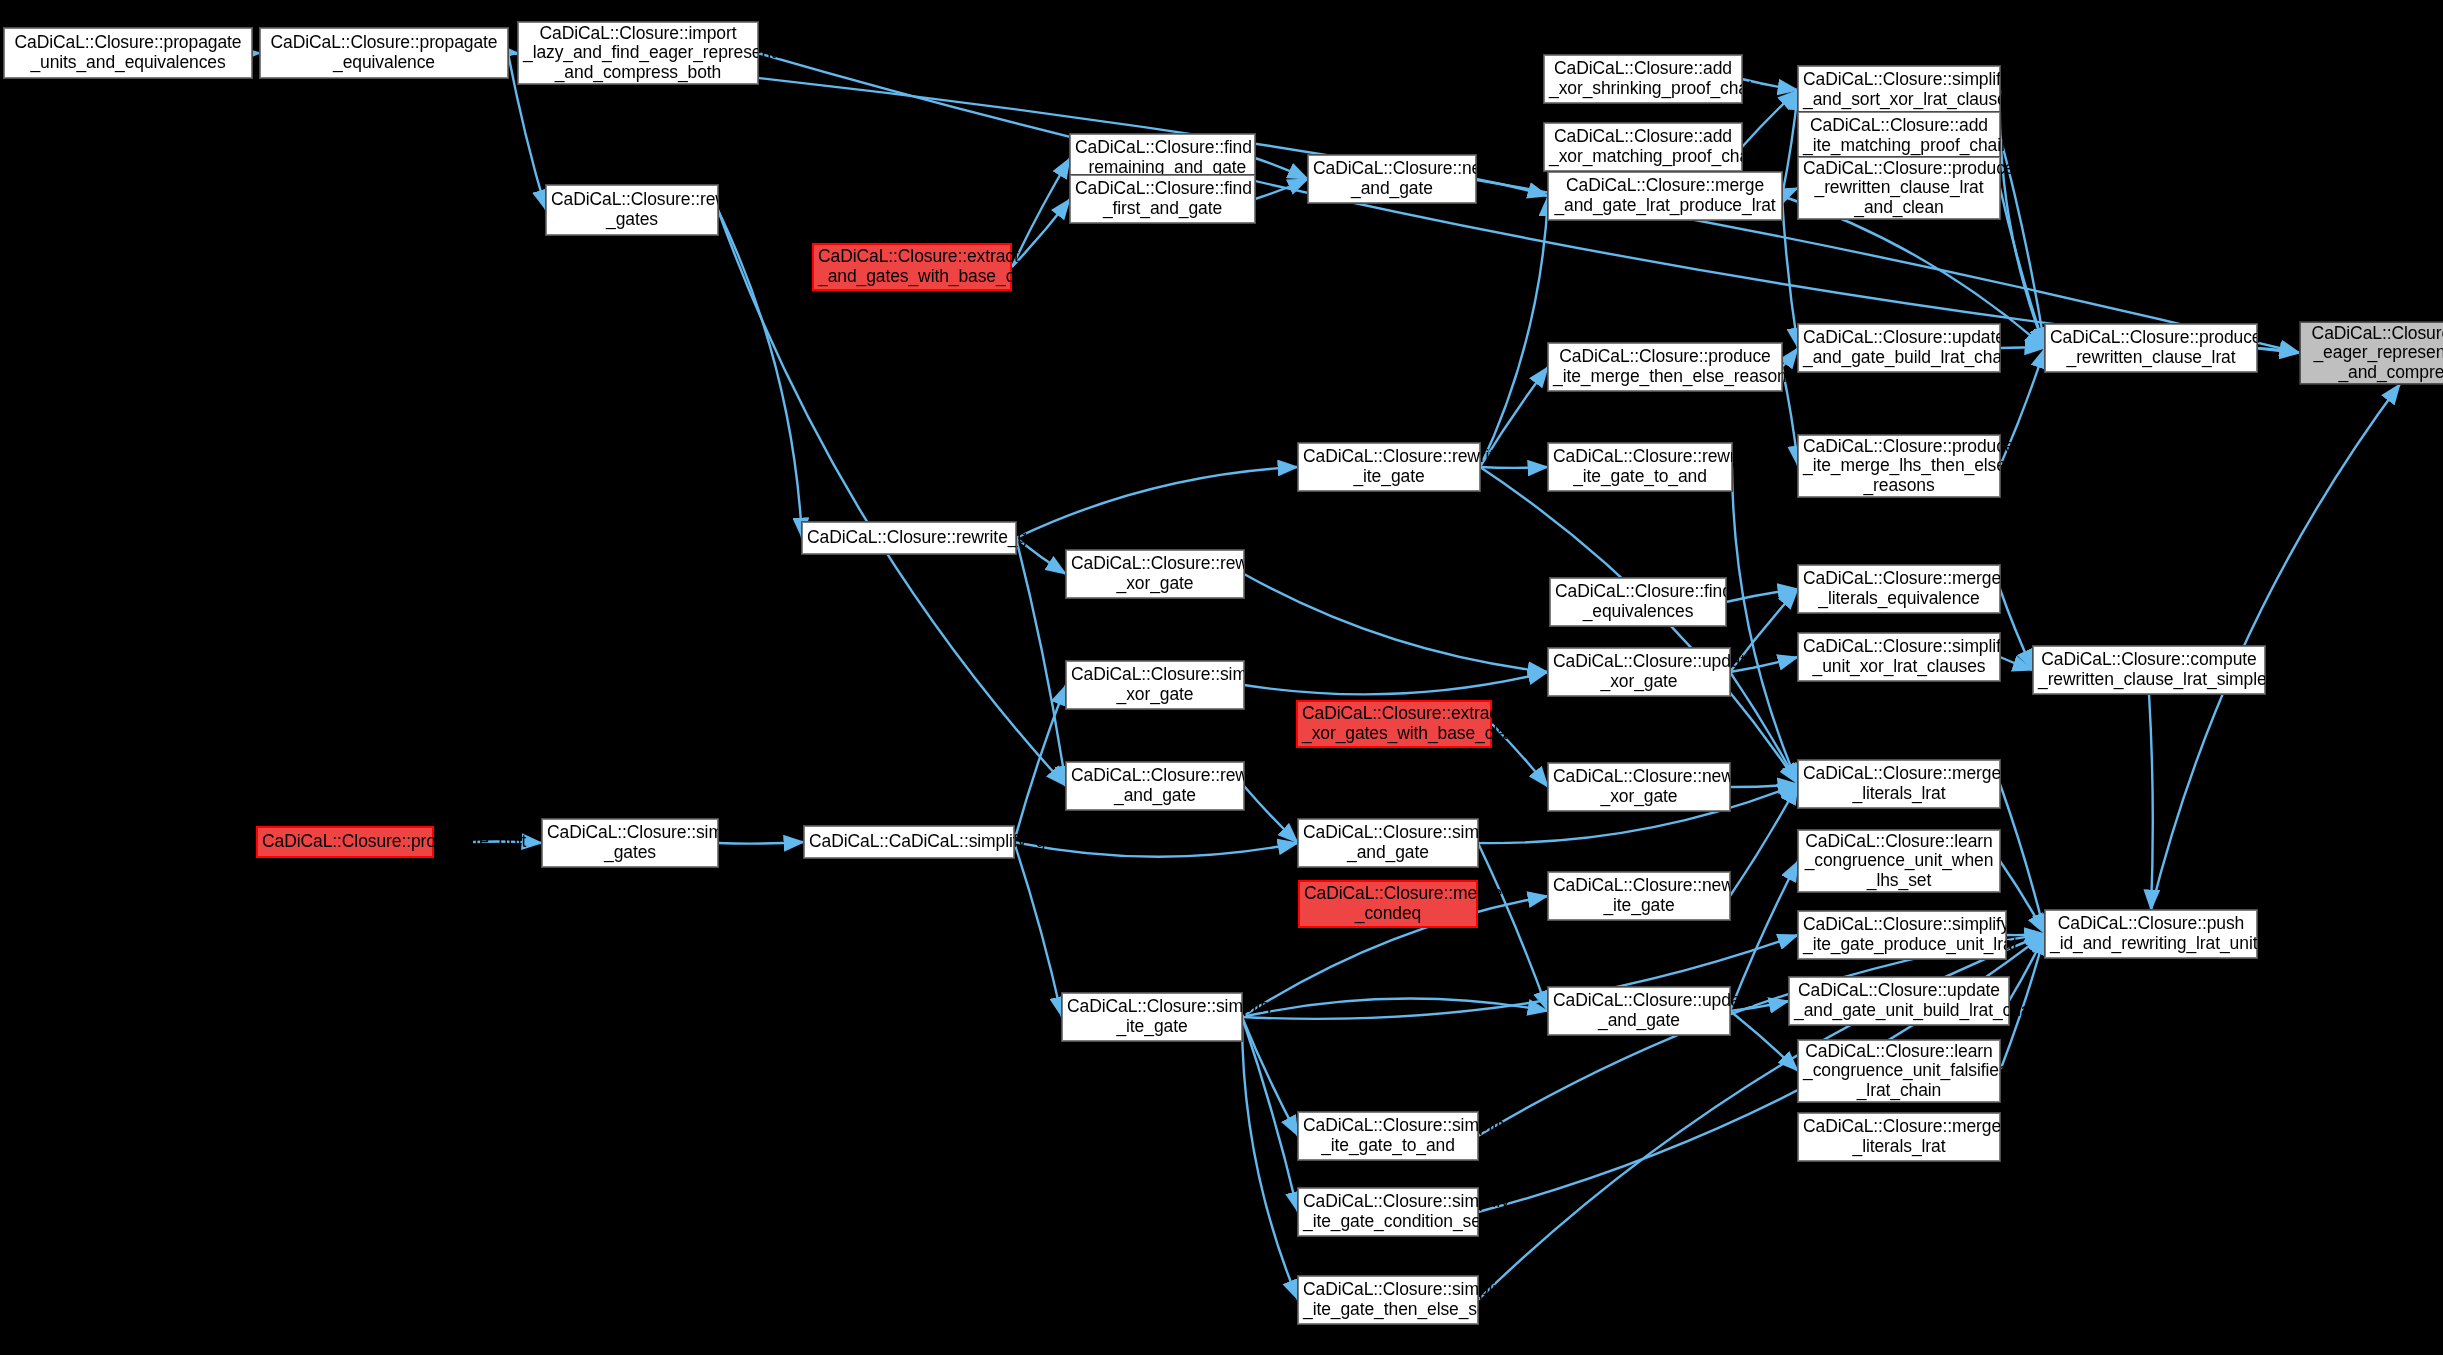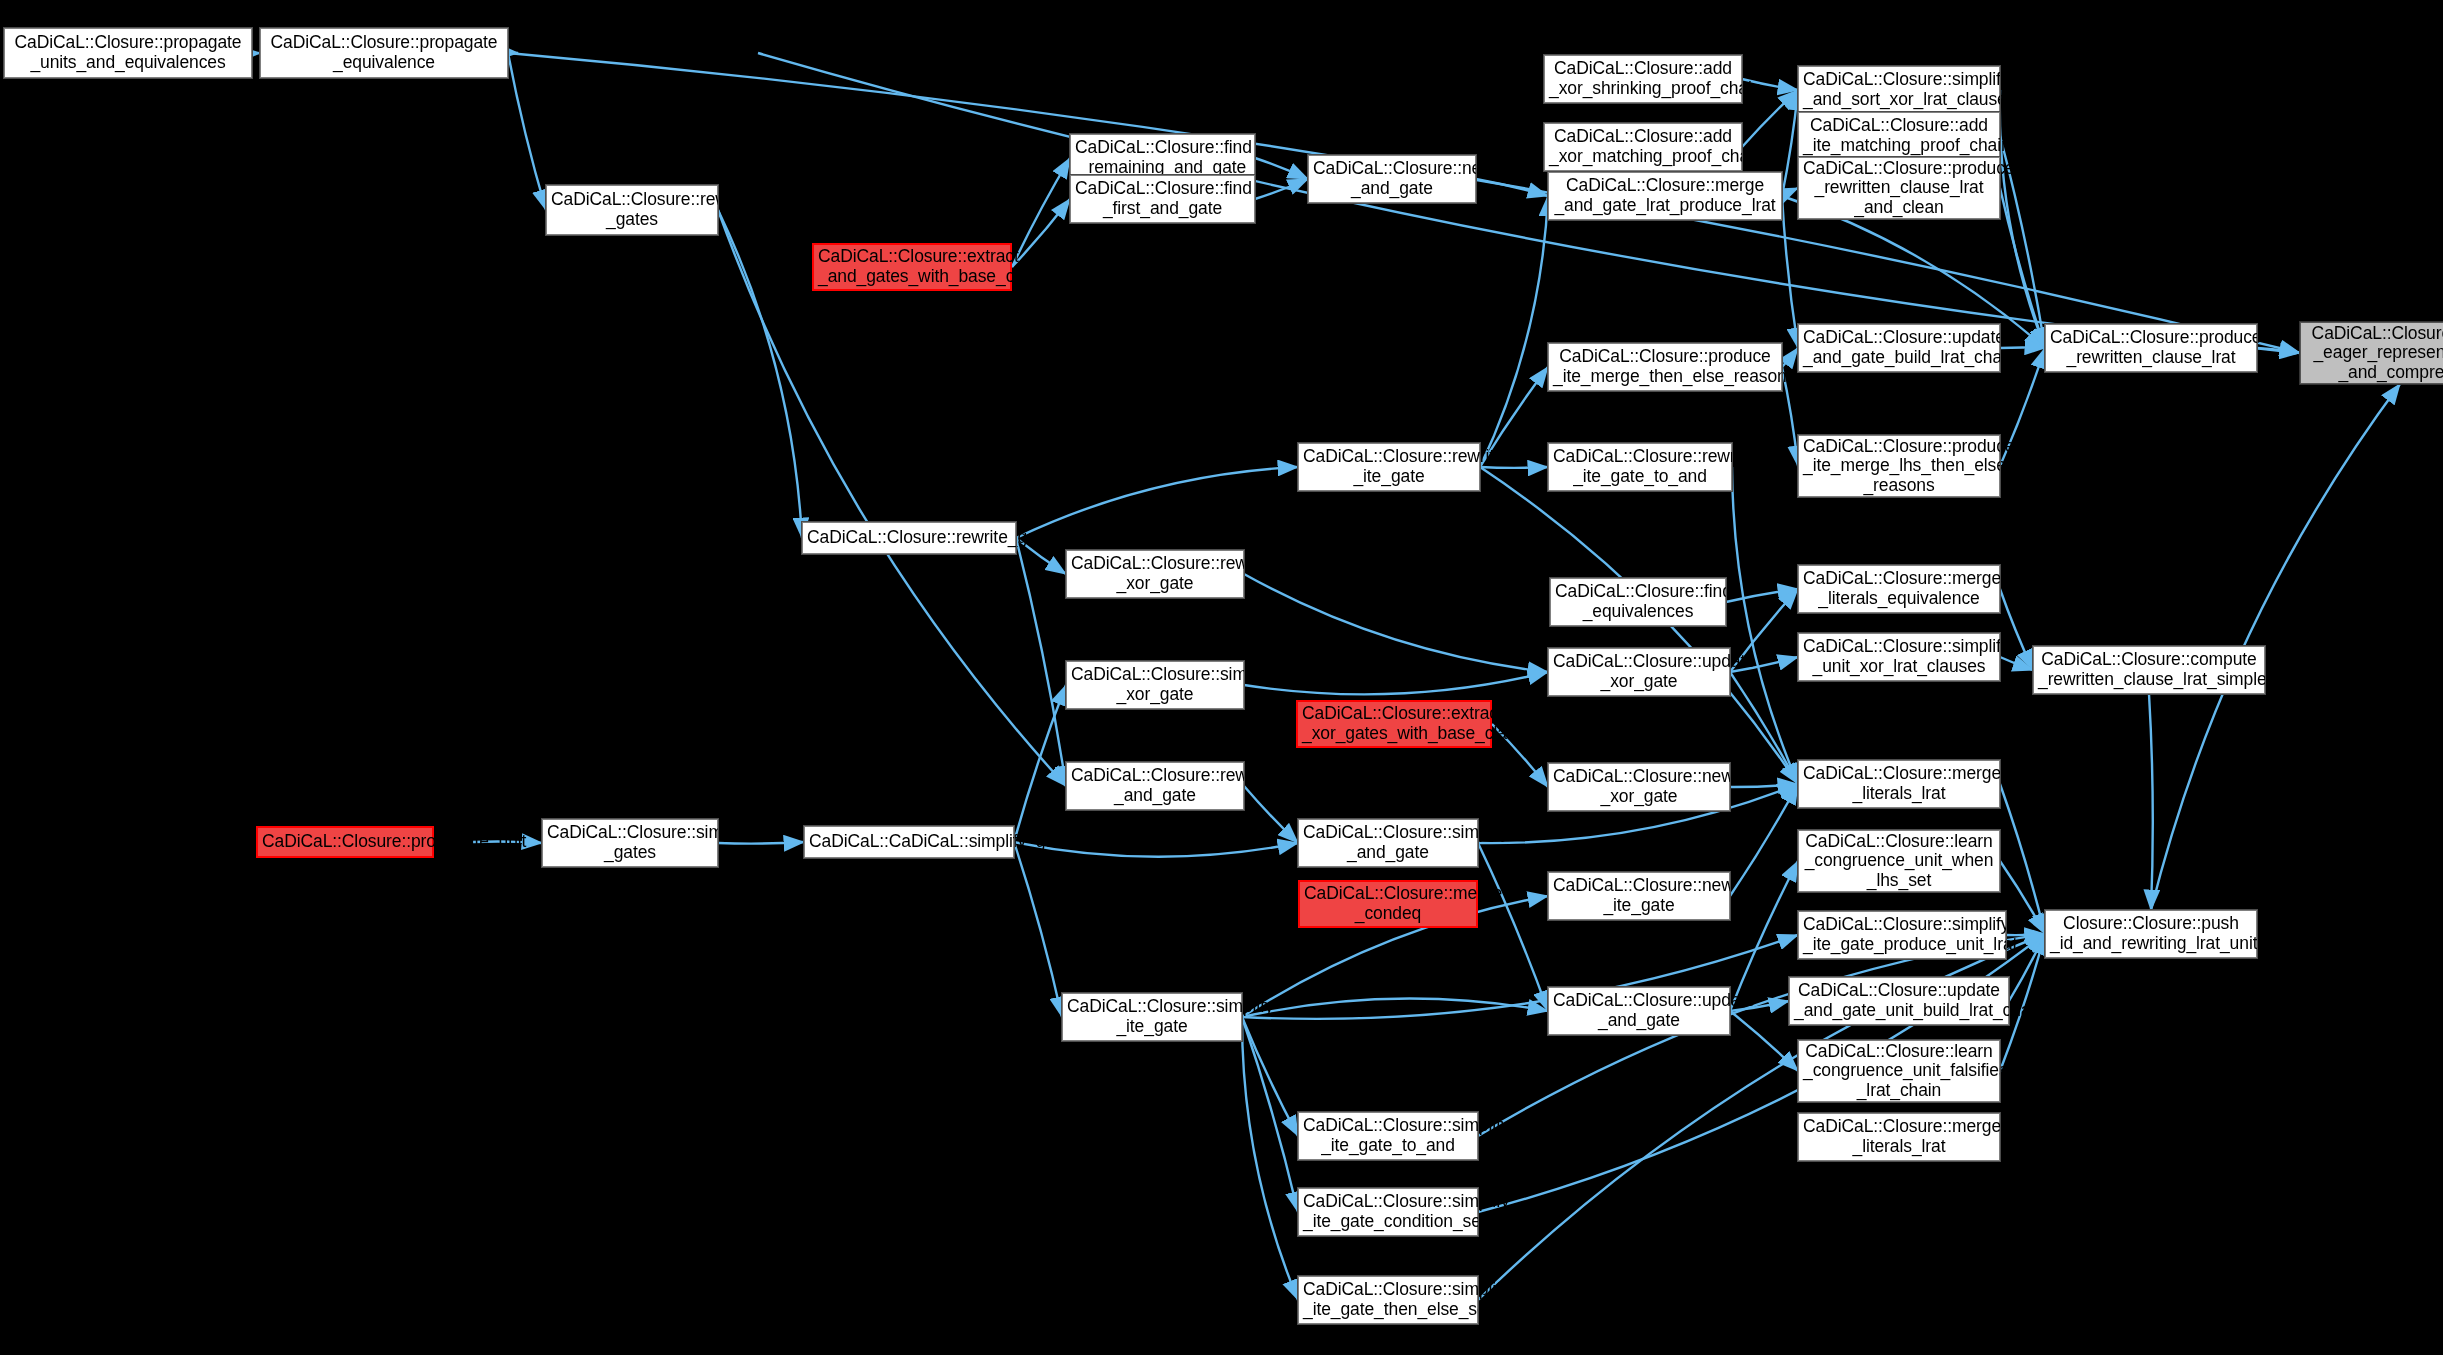--- a/index.html
+++ b/index.html
@@ -146,20 +146,23 @@
         <path d="M 1478 1136 Q 1741.3 978.3 2045 934" fill="none" stroke="#63b8ee" stroke-width="2.4" marker-end="url(#arrowhead)"></path>
         <path d="M 1478 1212 Q 1789.3 1129.7 2045 934" fill="none" stroke="#63b8ee" stroke-width="2.4" marker-end="url(#arrowhead)"></path>
         <path d="M 1478 1300 Q 1724.9 1060.3 2045 934" fill="none" stroke="#63b8ee" stroke-width="2.4" marker-end="url(#arrowhead)"></path>
       </g>
   </svg>
   <div id="node-layer">
       <div class="node" style="left: 4px; top: 28px; width: 248px; height: 50px;"><span class="node-label">CaDiCaL::Closure::propagate
 _units_and_equivalences</span></div>
       <div class="node" style="left: 260px; top: 28px; width: 248px; height: 50px;"><span class="node-label">CaDiCaL::Closure::propagate
 _equivalence</span></div>
+      <div class="node" style="left: 518px; top: 22px; width: 240px; height: 62px;"><span class="node-label">CaDiCaL::Closure::import
+_lazy_and_find_eager_representative
+_and_compress_both</span></div>
       <div class="node" style="left: 546px; top: 185px; width: 172px; height: 50px;"><span class="node-label">CaDiCaL::Closure::rewrite
 _gates</span></div>
       <div class="node focus" style="left: 812px; top: 243px; width: 200px; height: 48px;"><span class="node-label">CaDiCaL::Closure::extract
 _and_gates_with_base_clause</span></div>
       <div class="node" style="left: 1070px; top: 134px; width: 185px; height: 48px;"><span class="node-label">CaDiCaL::Closure::find
 _remaining_and_gate</span></div>
       <div class="node" style="left: 1070px; top: 175px; width: 185px; height: 48px;"><span class="node-label">CaDiCaL::Closure::find
 _first_and_gate</span></div>
       <div class="node" style="left: 1308px; top: 155px; width: 168px; height: 48px;"><span class="node-label">CaDiCaL::Closure::new
 _and_gate</span></div>
@@ -223,21 +226,21 @@
 _and_gate</span></div>
       <div class="node focus" style="left: 1298px; top: 880px; width: 180px; height: 48px;"><span class="node-label">CaDiCaL::Closure::merge
 _condeq</span></div>
       <div class="node" style="left: 1548px; top: 872px; width: 182px; height: 48px;"><span class="node-label">CaDiCaL::Closure::new
 _ite_gate</span></div>
       <div class="node" style="left: 1798px; top: 830px; width: 202px; height: 62px;"><span class="node-label">CaDiCaL::Closure::learn
 _congruence_unit_when
 _lhs_set</span></div>
       <div class="node" style="left: 1798px; top: 911px; width: 208px; height: 48px;"><span class="node-label">CaDiCaL::Closure::simplify
 _ite_gate_produce_unit_lrat</span></div>
-      <div class="node" style="left: 2045px; top: 910px; width: 212px; height: 48px;"><span class="node-label">Closure::Closure::push
+      <div class="node" style="left: 2045px; top: 910px; width: 212px; height: 48px;"><span class="node-label">CaDiCaL::Closure::push
 _id_and_rewriting_lrat_unit</span></div>
       <div class="node" style="left: 1789px; top: 977px; width: 220px; height: 48px;"><span class="node-label">CaDiCaL::Closure::update
 _and_gate_unit_build_lrat_chain</span></div>
       <div class="node" style="left: 1548px; top: 987px; width: 182px; height: 48px;"><span class="node-label">CaDiCaL::Closure::update
 _and_gate</span></div>
       <div class="node" style="left: 1798px; top: 1040px; width: 202px; height: 62px;"><span class="node-label">CaDiCaL::Closure::learn
 _congruence_unit_falsifies
 _lrat_chain</span></div>
       <div class="node" style="left: 1798px; top: 1113px; width: 202px; height: 48px;"><span class="node-label">CaDiCaL::Closure::merge
 _literals_lrat</span></div>

